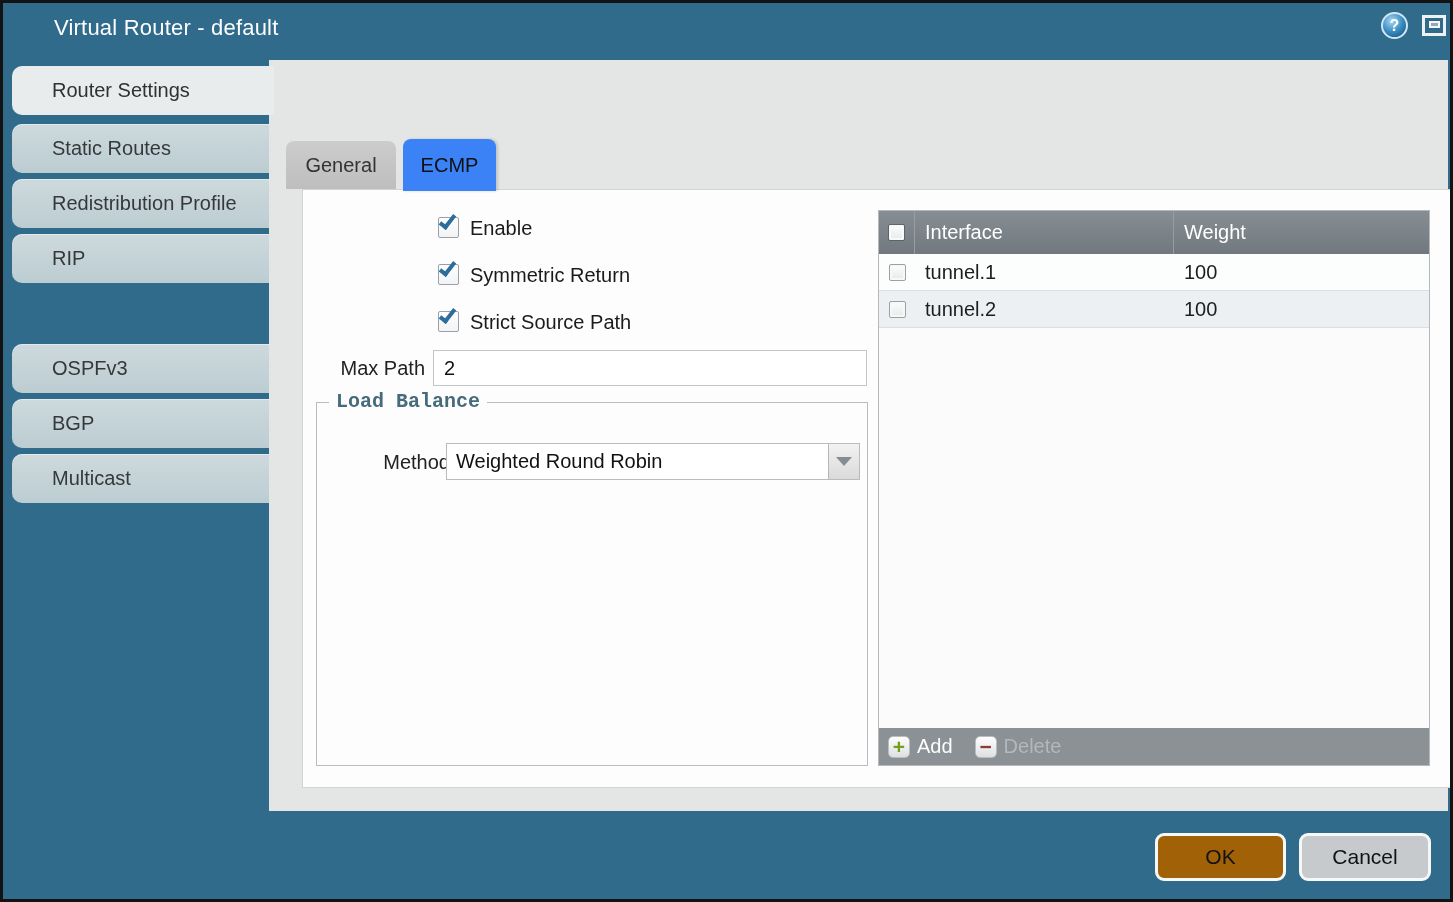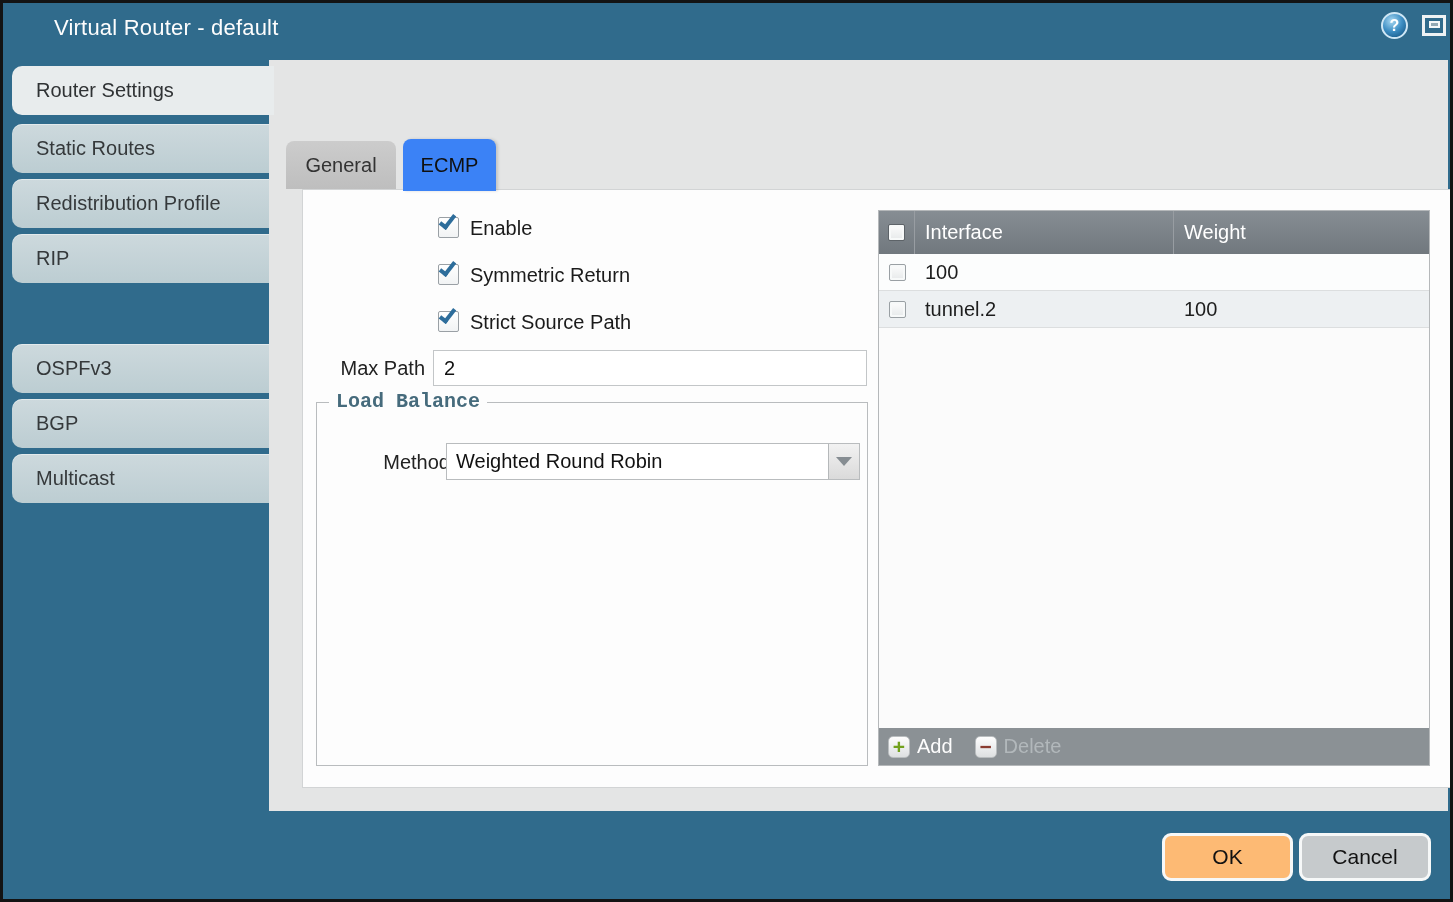--- a/index.html
+++ b/index.html
@@ -19,21 +19,21 @@
   }
   .restore-icon {
     position:absolute; left:1419px; top:12px; width:24px; height:21px;
     border:3px solid #eef2f4; display:flex; align-items:center; justify-content:center; cursor:pointer;
   }
   .restore-icon .inner { width:11px; height:7px; border:2px solid #f5f8f9; background:#93a9b4; margin-top:-2px; }
   
   .side-tab {
     position:absolute; left:9px; width:257px; height:49px;
     border-radius:10px 0 0 10px; display:flex; align-items:center;
-    padding-left:24px; font-size:20px; color:#35393b; cursor:pointer;
+    padding-left:40px; font-size:20px; color:#35393b; cursor:pointer;
     background:linear-gradient(#cdd9dd, #bccdd2);
     box-shadow:inset 0 1px 0 rgba(255,255,255,.45);
   }
   .side-tab.active { background:#e8eced; width:262px; z-index:4; color:#2f3234; box-shadow:none; }
   
   .content { position:absolute; left:266px; top:57px; width:1179px; height:751px; background:#e4e5e5; z-index:1; }
   .name-label { position:absolute; left:380px; top:84px; width:82px; text-align:right; font-size:20px; color:#222; }
   .name-input {
     position:absolute; left:470px; top:78px; width:958px; height:36px;
     border:1px solid #c3c6c8; background:#fff; font-size:20px; padding:0 10px;
@@ -119,21 +119,21 @@
   .plus { color:#72a11d; }
   .minus { color:#8a3c31; }
   .tool-label { font-size:20px; color:#fdfdfd; }
   .tool-label.disabled { color:#b2b8bb; }
   .tool-btn.disabled { cursor:default; }
   
   .btn {
     position:absolute; top:830px; height:48px; border-radius:9px; border:3px solid #f6f8f8;
     display:flex; align-items:center; justify-content:center; font-size:21px; color:#121212; cursor:pointer;
   }
-  .btn-ok { left:1152px; width:131px; background:#fdba74;margin-left:7px; }
+  .btn-ok { left:1152px; width:131px; background:#a16207; }
   .btn-cancel { left:1296px; width:132px; background:#c6cacc; }
 </style>
 </head>
 <body>
 
 <div id="screen">
 
   <div class="title">Virtual Router - default</div>
   <div class="help-icon">?</div>
   <div class="restore-icon">
@@ -208,20 +208,21 @@
         <div class="th-cb">
             <div class="mini-cbx hdr"></div>
           </div>
         <div class="th-interface">Interface</div>
         <div class="th-weight">Weight</div>
       </div>
       <div class="trow row-even" style="top:43px">
         <div class="td-cb">
             <div class="mini-cbx"></div>
           </div>
+        <div class="td-interface">tunnel.1</div>
         <div class="td-weight">100</div>
       </div>
       <div class="trow row-odd" style="top:80px">
         <div class="td-cb">
             <div class="mini-cbx"></div>
           </div>
         <div class="td-interface">tunnel.2</div>
         <div class="td-weight">100</div>
       </div>
       <div class="tfoot">

